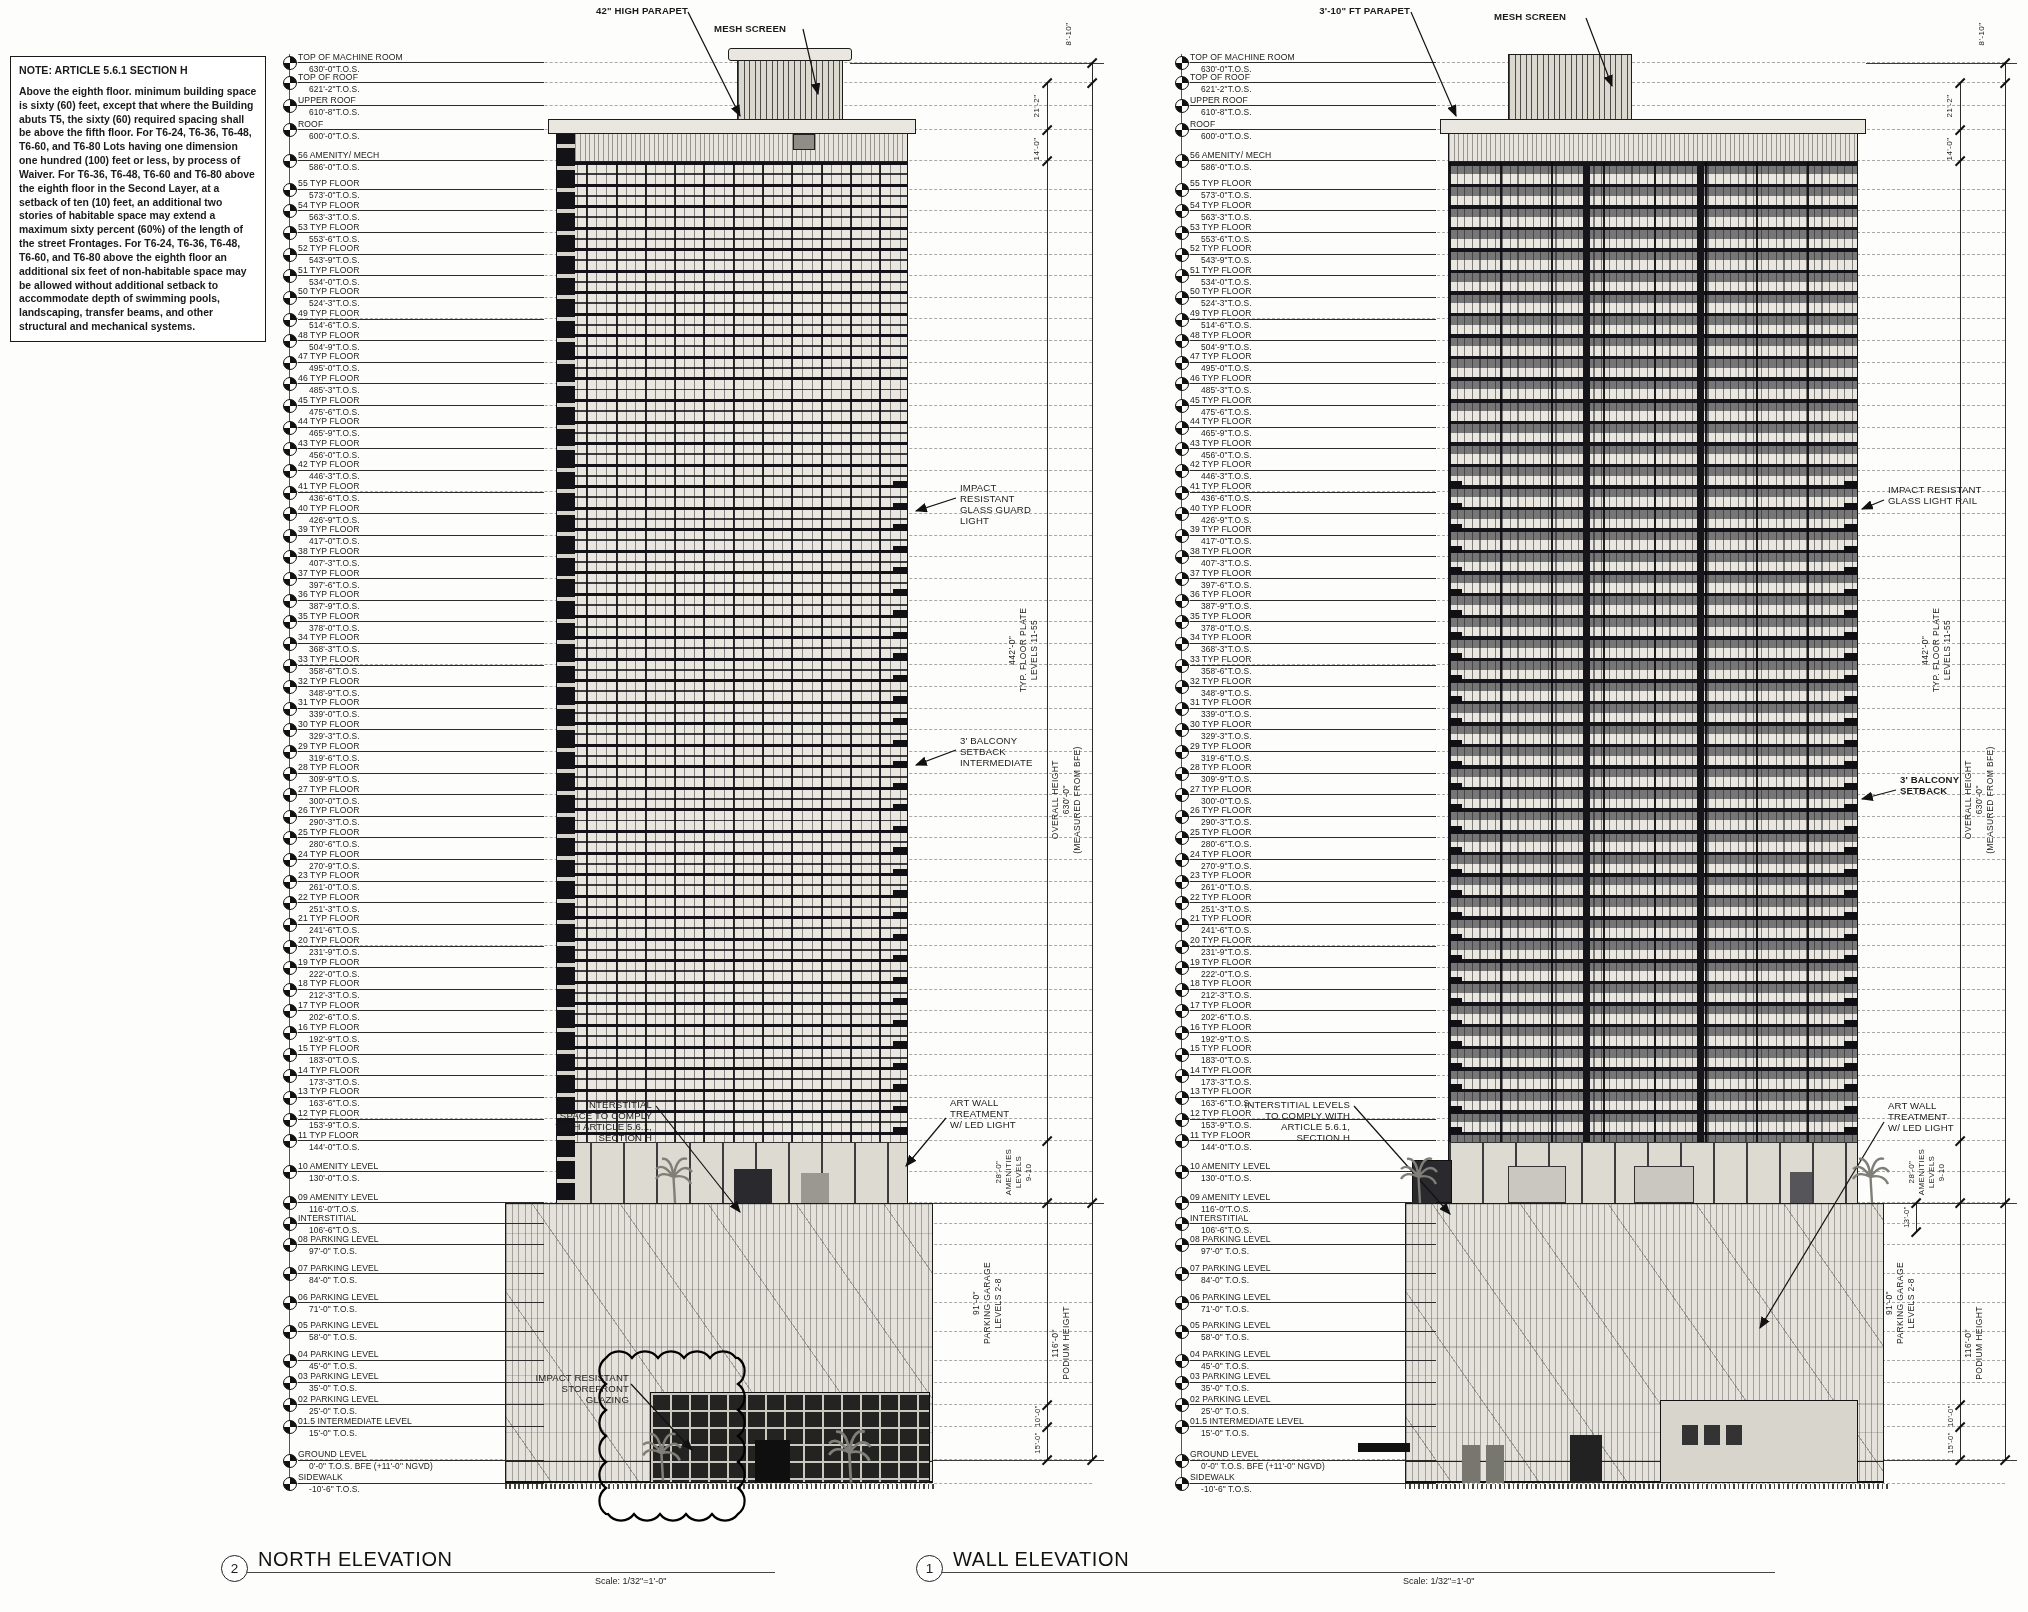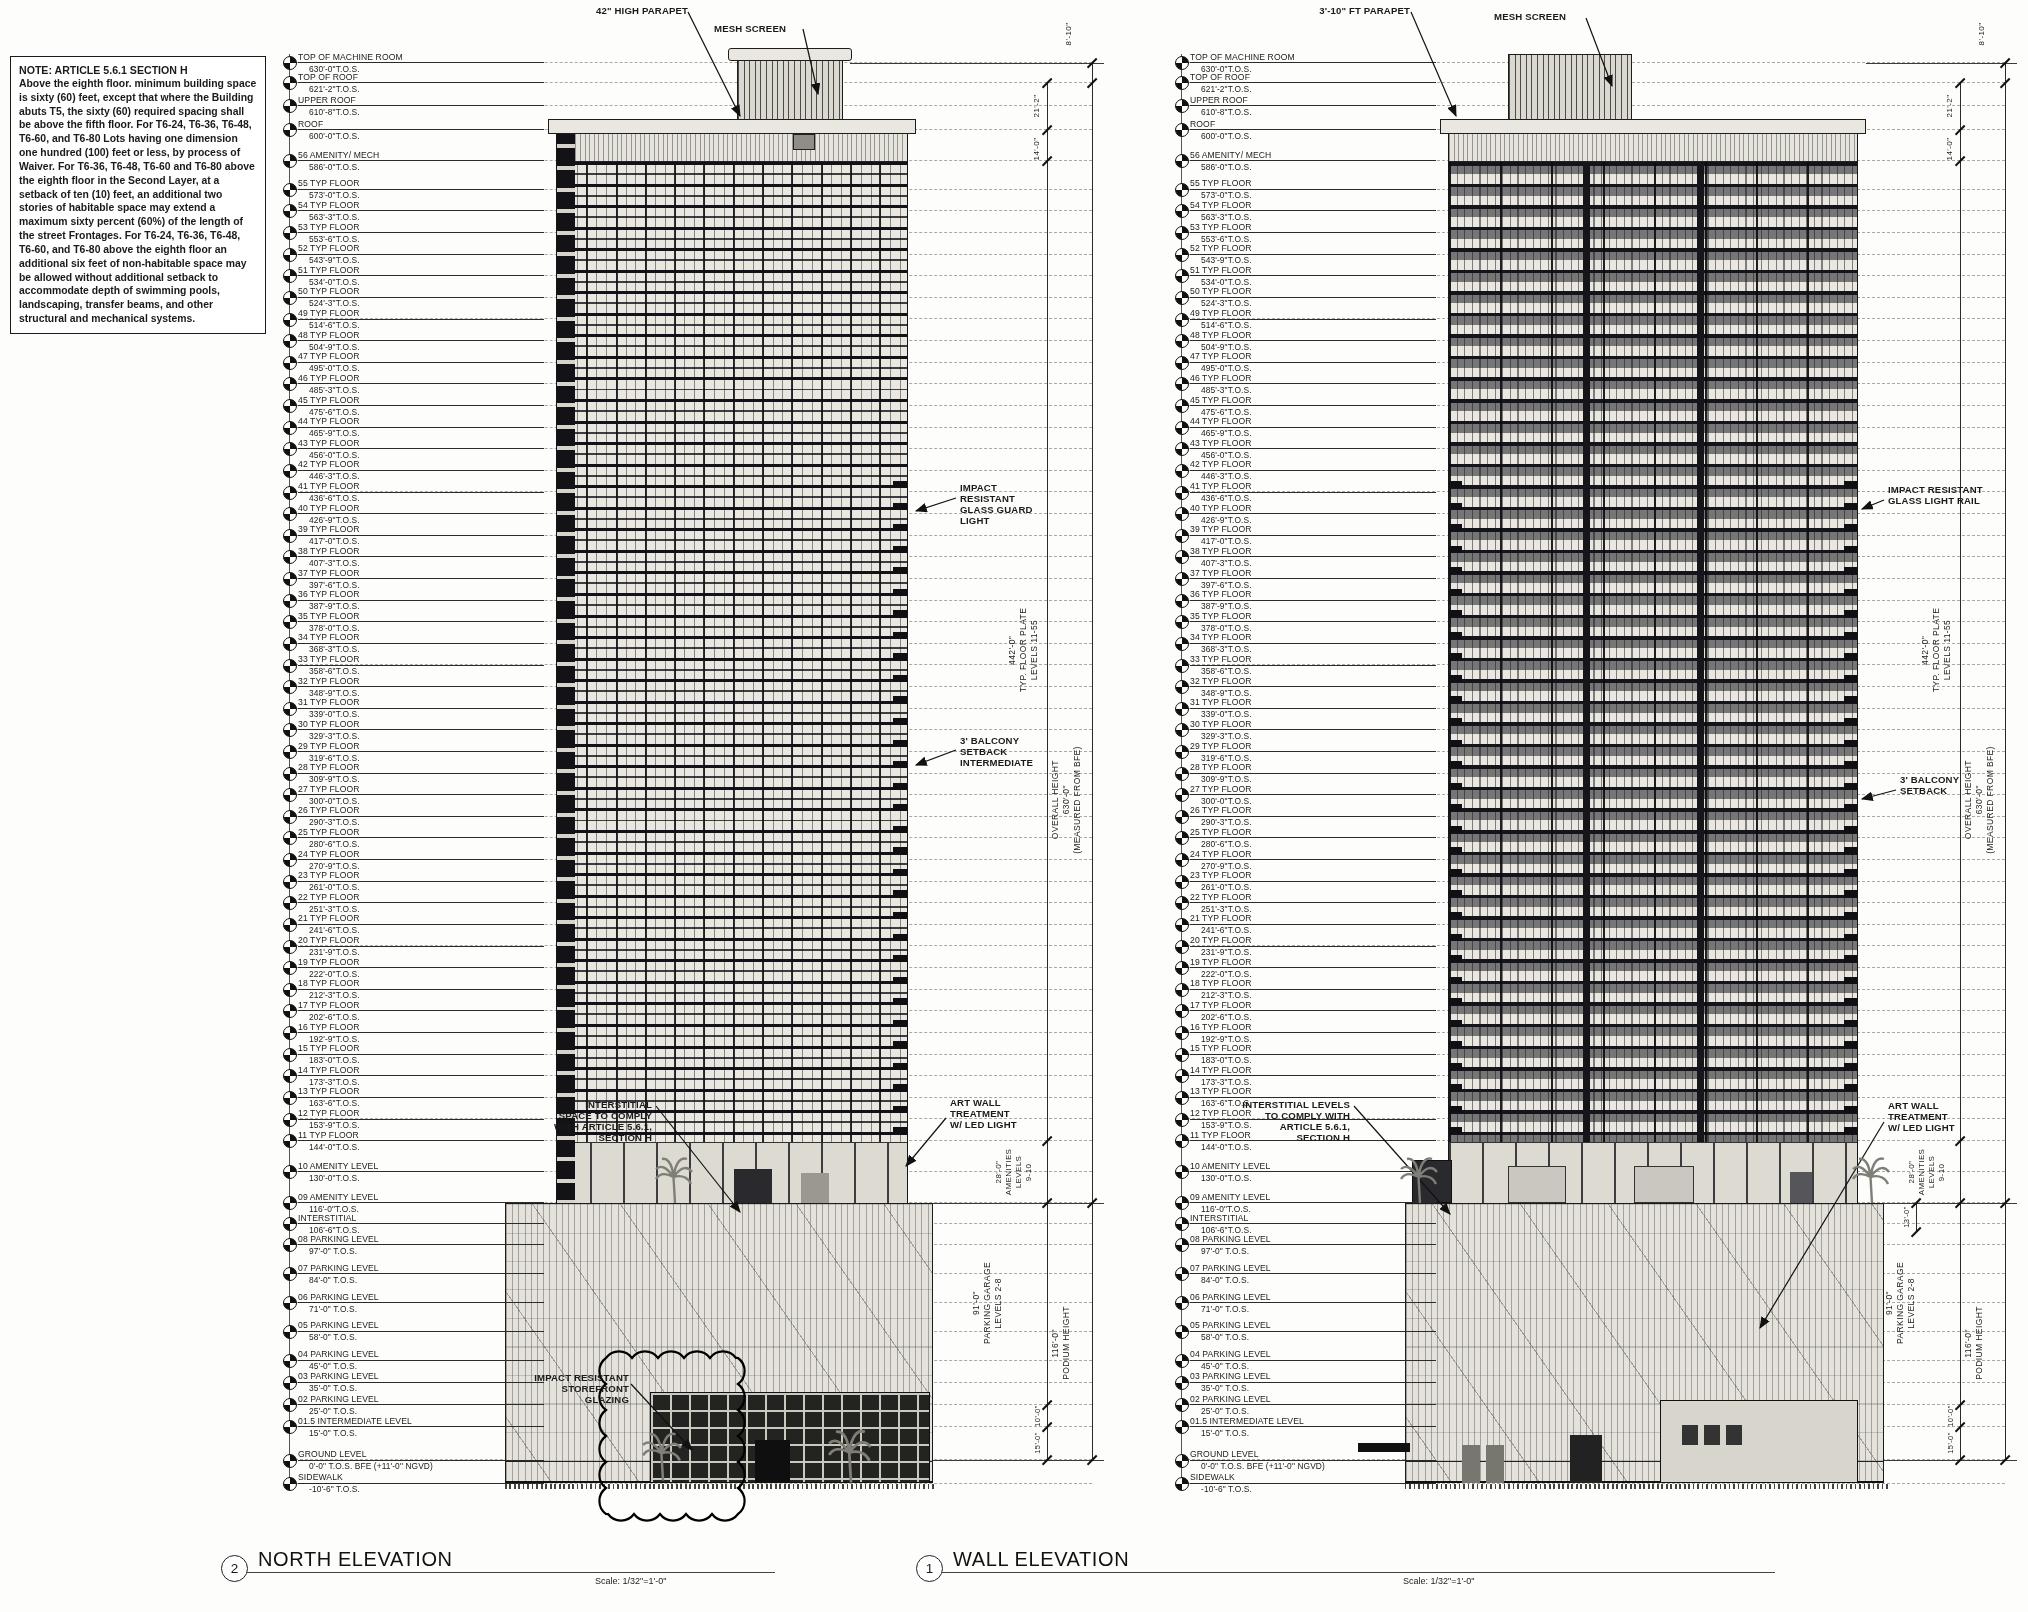--- a/index.html
+++ b/index.html
@@ -1,21 +1,21 @@
 <!DOCTYPE html>
 <html><head>
 <meta charset="utf-8">
 <style>
   html,body{margin:0;padding:0;background:#ffffff;}
   #sheet{position:relative;width:2028px;height:1612px;background:#fdfdfb;overflow:hidden;
          font-family:"Liberation Sans",sans-serif;color:#1a1a1a;}
   
   .notebox{position:absolute;left:10px;top:56px;width:238px;border:1.6px solid #1a1a1a;
            background:#fff;padding:7px 8px;z-index:6;}
-  .notebox .nt{font-weight:bold;font-size:10.6px;margin-bottom:1px;}
+  .notebox .nt{font-weight:bold;font-size:10.6px;margin-bottom:9px;}
   .notebox .nb{font-size:10.4px;line-height:1.33;font-weight:bold;}
   
   .lvl-dash{position:absolute;height:0;border-top:1.2px dashed #a9a9a6;z-index:1;}
   .lvl-row{position:absolute;width:270px;height:26px;z-index:4;}
   .datum{position:absolute;left:0;top:7.5px;width:12px;height:12px;border:1.2px solid #111;border-radius:50%;
          background:conic-gradient(#111 0 90deg,#fff 90deg 180deg,#111 180deg 270deg,#fff 270deg 360deg);}
   .lname{position:absolute;left:15px;top:3px;font-size:8.6px;white-space:nowrap;letter-spacing:.1px;}
   .lline{position:absolute;left:15px;top:13.5px;width:246px;border-top:1.1px solid #2b2b2b;height:0;}
   .lval{position:absolute;left:26px;top:15px;font-size:8.4px;white-space:nowrap;letter-spacing:.1px;}
   .datumline{position:absolute;width:0;border-left:1px solid #555;z-index:3;}
@@ -46,21 +46,21 @@
      repeating-linear-gradient(90deg,#cac8bf 0 2px, rgba(0,0,0,0) 2px 19px),
      repeating-linear-gradient(180deg,#cac8bf 0 2px, rgba(0,0,0,0) 2px 17px),#232321;border:1.5px solid #111;}
   .hatch-gnd{background:repeating-linear-gradient(90deg,#44443f 0 1.5px, rgba(0,0,0,0) 1.5px 4.5px);}
   
   .dimline{position:absolute;width:0;border-left:1.1px solid #2a2a2a;z-index:4;}
   .tick{position:absolute;width:13px;height:1.7px;background:#111;transform:translate(-50%,-50%) rotate(-45deg);z-index:4;}
   .ext{position:absolute;height:0;border-top:1px solid #3a3a3a;z-index:3;}
   .vblock{position:absolute;display:flex;flex-direction:row;gap:1px;align-items:center;transform:translate(-50%,-50%);z-index:4;}
   .vt{writing-mode:vertical-rl;transform:rotate(180deg);white-space:nowrap;font-size:8.5px;letter-spacing:.4px;color:#1a1a1a;}
   
-  .ann{position:absolute;font-size:9.6px;line-height:1.15;z-index:6;letter-spacing:.15px;font-weight:bold;}
+  .ann{position:absolute;font-size:9.6px;line-height:1.15;z-index:6;letter-spacing:.15px;}
   .ann span{display:block;}
   .ann.ra{text-align:right;}
   .ann.b{font-weight:bold;}
   
   .tcircle{position:absolute;width:25px;height:25px;border:1.4px solid #222;border-radius:50%;
            display:flex;align-items:center;justify-content:center;font-size:13.5px;z-index:6;background:#fff;}
   .ttitle{position:absolute;font-size:20px;letter-spacing:.6px;z-index:6;color:#111;}
   .tline{position:absolute;height:0;border-top:1.6px solid #444;z-index:6;}
   .tscale{position:absolute;font-size:9px;z-index:6;color:#222;}
   #overlay{position:absolute;left:0;top:0;z-index:5;pointer-events:none;}

